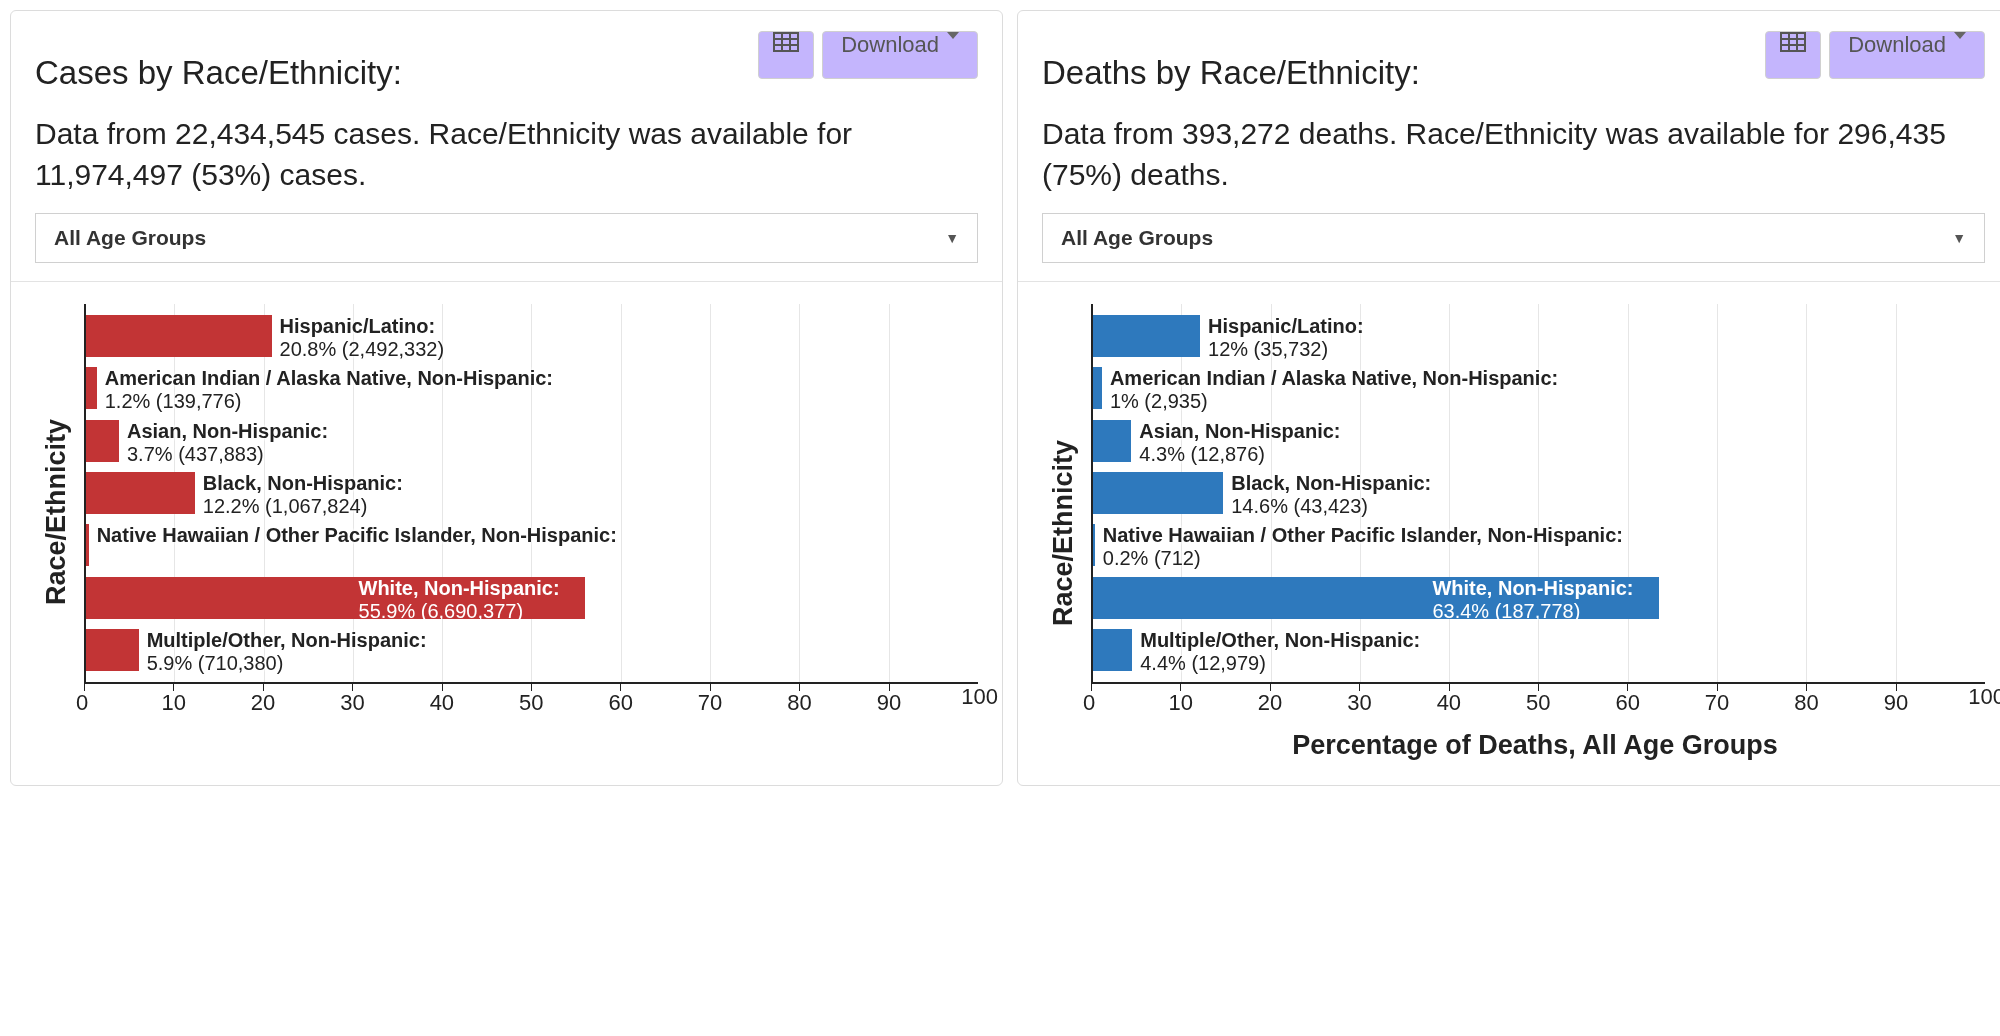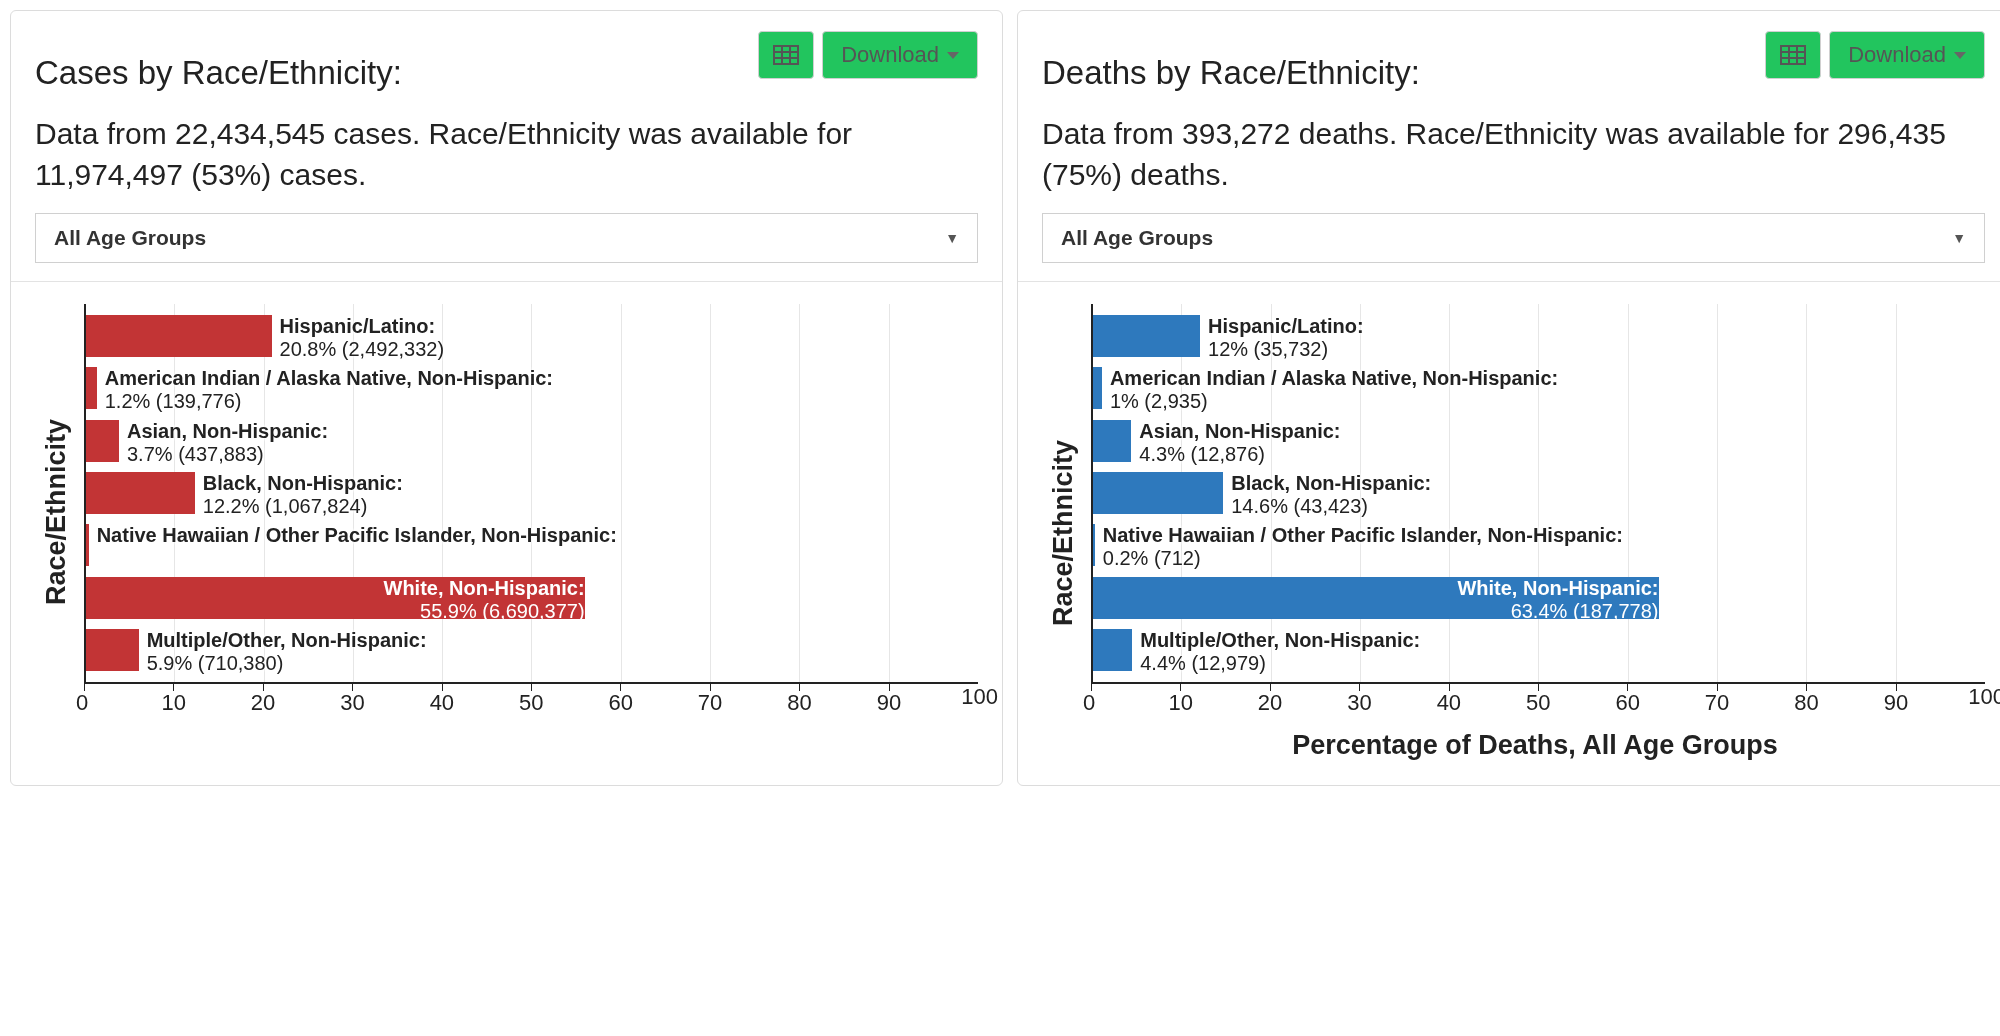--- a/index.html
+++ b/index.html
@@ -35,24 +35,24 @@
     color: #222;
     margin-top: 23px;
   }
   .panel-controls {
     display: flex;
     gap: 8px;
     align-items: center;
   }
   .icon-btn, .download-btn {
     border: 1px solid #d0d0d0;
-    background: #22c55e;
+    background: #c4b5fd;
     border-radius: 4px;
     display: flex;
-    align-items: center;
+    align-items: flex-start;
     justify-content: center;
     cursor: pointer;
     color: #444;
   }
   .icon-btn {
     width: 56px;
     height: 48px;
   }
   .download-btn {
     height: 48px;
@@ -155,22 +155,21 @@
     pointer-events: none;
   }
   .bar-label .lbl-title { font-weight: 700; }
   .bar-label .lbl-val { font-weight: 400; }
   .bar-label.outside {
     color: #222;
     text-shadow: 0 0 4px #fff, 0 0 4px #fff, 0 0 4px #fff;
   }
   .bar-label.inside {
     color: #fff;
-    right: 0;
-    text-align: right;
+    right: 25px;
   }
   .xaxis {
     display: flex;
     margin-left: 6px;
     position: relative;
     height: 36px;
   }
   .xtick {
     flex: 1;
     position: relative;

